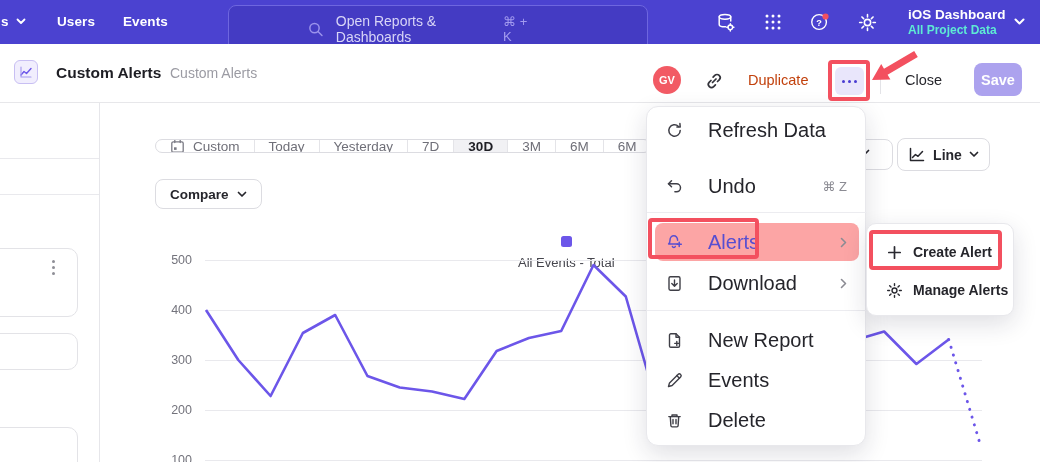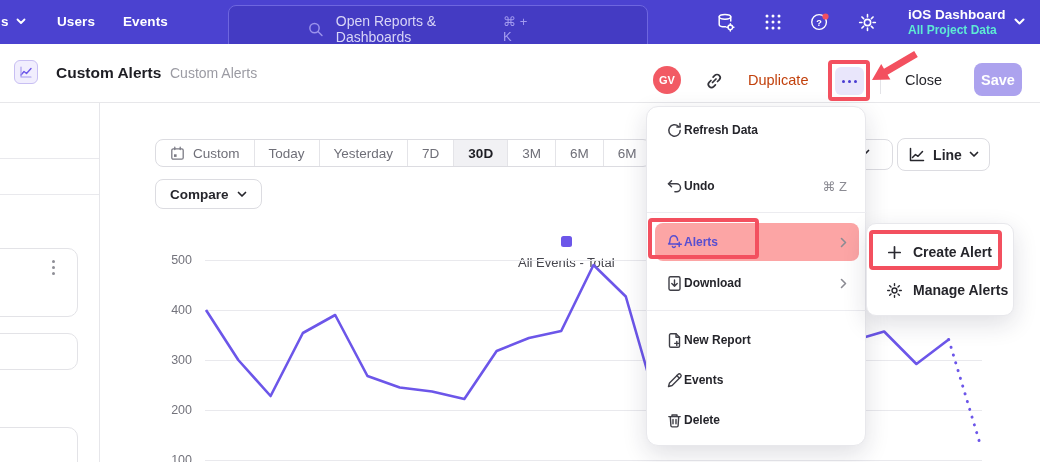--- a/index.html
+++ b/index.html
@@ -37,41 +37,41 @@
   .save-btn { position:absolute; left:974px; top:19px; width:48px; height:33px; background:#aca2ee; border:none; border-radius:8px; color:#fff; font-size:14.5px; font-weight:600; font-family:"Liberation Sans",sans-serif; cursor:pointer; }
 
   
   .sidebar { position:absolute; left:0; top:103px; width:100px; height:359px; background:#fff; border-right:1px solid #e6e6ea; z-index:2; }
   .sb-line { position:absolute; left:0; width:99px; height:1px; background:#e9e9ed; }
   .sb-card { position:absolute; left:-18px; width:96px; background:#fff; border:1px solid #e3e3e7; border-radius:10px; }
   .kebab { position:absolute; left:69px; top:11px; display:flex; flex-direction:column; gap:3px; cursor:pointer; }
   .kebab i { width:3px; height:3px; border-radius:50%; background:#8e8e96; }
 
   
-  .seg { position:absolute; left:155px; top:139px; height:28px; display:flex; border:1px solid #dcdce1; border-radius:8px; background:#fff; overflow:hidden; z-index:2; }
+  .seg { position:absolute; left:155px; top:139px; height:14px; display:flex; border:1px solid #dcdce1; border-radius:8px; background:#fff; overflow:hidden; z-index:2; }
   .seg-it { display:flex; align-items:center; justify-content:center; padding:0 14px; font-size:13.5px; color:#6f6f78; border-right:1px solid #e4e4e8; cursor:pointer; white-space:nowrap; }
   .seg-it:last-child { border-right:none; }
   .seg-it.sel { background:#f1f1f4; color:#1e1e24; font-weight:700; }
   .seg-it .cal { margin-right:8px; }
   .cmp-btn { position:absolute; left:155px; top:179px; height:30px; padding:0 14px; display:flex; align-items:center; gap:8px; border:1px solid #dcdce1; border-radius:8px; background:#fff; font-size:13.5px; font-weight:600; color:#26262c; cursor:pointer; z-index:2; }
   .ghost-dd { position:absolute; left:800px; top:139px; width:93px; height:31px; border:1px solid #dcdce1; border-radius:8px; background:#fff; z-index:2; cursor:pointer; }
   .ghost-dd svg { position:absolute; right:22px; top:9px; }
   .line-btn { position:absolute; left:897px; top:138px; width:93px; height:33px; border:1px solid #dcdce1; border-radius:8px; background:#fff; display:flex; align-items:center; justify-content:center; gap:7px; font-size:14px; font-weight:600; color:#26262c; cursor:pointer; z-index:2; }
 
   
   .legend { position:absolute; left:518px; top:236px; display:flex; align-items:center; gap:8px; z-index:1;flex-direction:column; }
   .legend .sw { width:11px; height:11px; border-radius:2.5px; background:#6c56e9; }
   .legend .lb { font-size:13px; color:#45454d; }
   #chart { position:absolute; left:0; top:0; z-index:1; pointer-events:none; }
 
   
   .menu { position:absolute; left:646px; top:106px; width:220px; height:340px; background:#fff; border:1px solid #e8e8ec; border-radius:12px; box-shadow:0 8px 24px rgba(30,30,60,.14); z-index:5; }
   .mi { position:absolute; left:8px; width:204px; height:36px; display:flex; align-items:center; border-radius:8px; cursor:pointer; }
   .mi .ic { width:18px; height:18px; margin-left:10px; display:flex; align-items:center; justify-content:center; }
-  .mi .lb { margin-left:1px; font-size:12px; font-weight:700; color:#25252b; }
+  .mi .lb { margin-left:25px; font-size:20px; font-weight:400; color:#25252b; }
   .mi .rt { margin-left:auto; margin-right:12px; font-size:13px; color:#8b8b93; display:flex; align-items:center; }
   .mi.hl { background:#fca5a5; }
   .mi.hl .lb { color:#574ed1; }
   .mi-sub { position:absolute; left:45px; top:139px; font-size:12.5px; color:#9a9aa2; }
   .m-div { position:absolute; left:0; width:220px; height:1px; background:#ececf0; }
 
   
   .submenu { position:absolute; left:866px; top:223px; width:148px; height:93px; background:#fff; border:1px solid #e8e8ec; border-radius:10px; box-shadow:0 8px 24px rgba(30,30,60,.14); z-index:6; }
   .smi { position:absolute; left:6px; width:136px; height:38px; display:flex; align-items:center; border-radius:8px; cursor:pointer; }
   .smi .ic { width:18px; height:18px; margin-left:12px; display:flex; align-items:center; justify-content:center; }

